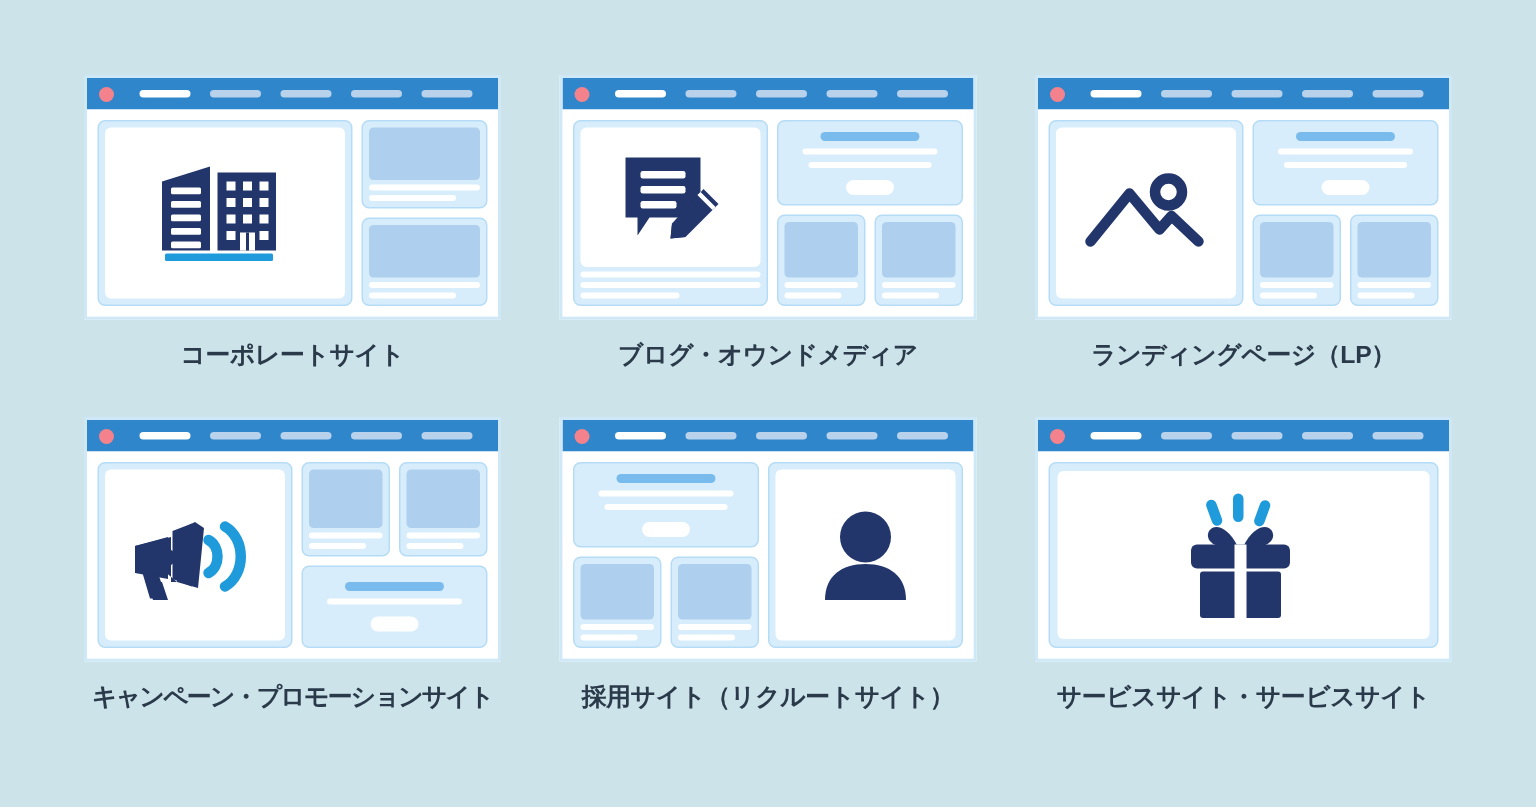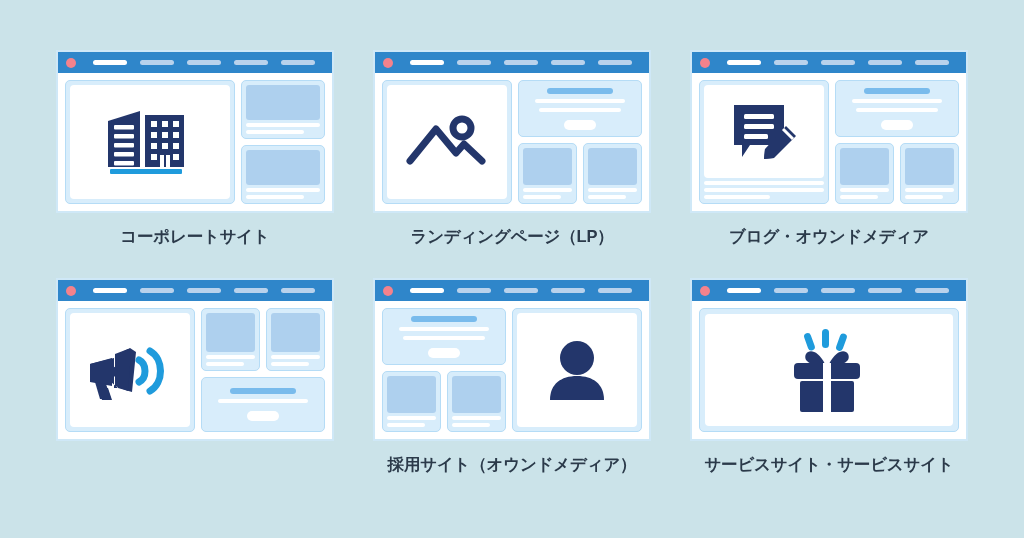--- a/index.html
+++ b/index.html
@@ -306,66 +306,20 @@
             <i class="tab active"></i>
             <i class="tab"></i>
             <i class="tab"></i>
             <i class="tab"></i>
             <i class="tab"></i>
           </span>
         </div>
         <div class="browser-body">
           <div class="panel hero">
             <div class="hero-img">
-              <svg width="86" height="58" viewBox="0 0 86 58">
-                <path d="M6 48 L32 16 L52 40 L60 31 L78 48" fill="none" stroke="#23366b" stroke-width="7" stroke-linecap="round" stroke-linejoin="round"></path>
-                <circle cx="58" cy="15" r="9" fill="none" stroke="#23366b" stroke-width="7"></circle>
-              </svg>
-            </div>
-          </div>
-          <div class="side wide col-stack">
-            <div class="panel promo promo-row">
-              <div class="promo-head"></div>
-              <div class="promo-line l1"></div>
-              <div class="promo-line l2"></div>
-              <div class="promo-btn"></div>
-            </div>
-            <div class="two-col">
-              <div class="panel side-card">
-                <div class="thumb"></div>
-                <div class="line"></div>
-                <div class="line mid"></div>
-              </div>
-              <div class="panel side-card">
-                <div class="thumb"></div>
-                <div class="line"></div>
-                <div class="line mid"></div>
-              </div>
-            </div>
-          </div>
-        </div>
-      </div>
-      <div class="caption">ランディングページ（LP）</div>
-    </div>
-
-    <div class="card">
-      <div class="browser">
-        <div class="browser-bar">
-          <span class="dot"></span>
-          <span class="bar-tabs">
-            <i class="tab active"></i>
-            <i class="tab"></i>
-            <i class="tab"></i>
-            <i class="tab"></i>
-            <i class="tab"></i>
-          </span>
-        </div>
-        <div class="browser-body">
-          <div class="panel hero">
-            <div class="hero-img">
               <svg width="76" height="70" viewBox="0 0 76 70">
                 <path d="M8 8 H58 V48 H24 L16 60 V48 H8 Z" fill="#23366b"></path>
                 <rect x="18" y="17" width="30" height="5" rx="1.5" fill="#fff"></rect>
                 <rect x="18" y="27" width="30" height="5" rx="1.5" fill="#fff"></rect>
                 <rect x="18" y="37" width="24" height="5" rx="1.5" fill="#fff"></rect>
                 <path d="M60 29 L70 39 L48 61 L38 62 L39 52 Z" fill="#23366b"></path>
                 <path d="M39 52 L48 61 L38 62 Z" fill="#23366b"></path>
                 <path d="M57 32 L67 42" stroke="#fff" stroke-width="3"></path>
               </svg>
             </div>
@@ -389,20 +343,66 @@
               <div class="panel side-card">
                 <div class="thumb"></div>
                 <div class="line"></div>
                 <div class="line mid"></div>
               </div>
             </div>
           </div>
         </div>
       </div>
       <div class="caption">ブログ・オウンドメディア</div>
+    </div>
+
+    <div class="card">
+      <div class="browser">
+        <div class="browser-bar">
+          <span class="dot"></span>
+          <span class="bar-tabs">
+            <i class="tab active"></i>
+            <i class="tab"></i>
+            <i class="tab"></i>
+            <i class="tab"></i>
+            <i class="tab"></i>
+          </span>
+        </div>
+        <div class="browser-body">
+          <div class="panel hero">
+            <div class="hero-img">
+              <svg width="86" height="58" viewBox="0 0 86 58">
+                <path d="M6 48 L32 16 L52 40 L60 31 L78 48" fill="none" stroke="#23366b" stroke-width="7" stroke-linecap="round" stroke-linejoin="round"></path>
+                <circle cx="58" cy="15" r="9" fill="none" stroke="#23366b" stroke-width="7"></circle>
+              </svg>
+            </div>
+          </div>
+          <div class="side wide col-stack">
+            <div class="panel promo promo-row">
+              <div class="promo-head"></div>
+              <div class="promo-line l1"></div>
+              <div class="promo-line l2"></div>
+              <div class="promo-btn"></div>
+            </div>
+            <div class="two-col">
+              <div class="panel side-card">
+                <div class="thumb"></div>
+                <div class="line"></div>
+                <div class="line mid"></div>
+              </div>
+              <div class="panel side-card">
+                <div class="thumb"></div>
+                <div class="line"></div>
+                <div class="line mid"></div>
+              </div>
+            </div>
+          </div>
+        </div>
+      </div>
+      <div class="caption">ランディングページ（LP）</div>
     </div>
   </div>
 
   <div class="row">
 
     <div class="card">
       <div class="browser">
         <div class="browser-bar">
           <span class="dot"></span>
           <span class="bar-tabs">
@@ -441,20 +441,21 @@
               </div>
             </div>
             <div class="panel promo promo-row-b">
               <div class="promo-head"></div>
               <div class="promo-line l1"></div>
               <div class="promo-btn"></div>
             </div>
           </div>
         </div>
       </div>
+      <div class="caption tight">キャンペーン・プロモーションサイト</div>
     </div>
 
     <div class="card">
       <div class="browser">
         <div class="browser-bar">
           <span class="dot"></span>
           <span class="bar-tabs">
             <i class="tab active"></i>
             <i class="tab"></i>
             <i class="tab"></i>
@@ -486,21 +487,21 @@
           <div class="panel hero">
             <div class="hero-img">
               <svg width="72" height="72" viewBox="0 0 72 72">
                 <circle cx="36" cy="24" r="17" fill="#23366b"></circle>
                 <path d="M9 66 C9 50 20 42 36 42 C52 42 63 50 63 66 Z" fill="#23366b"></path>
               </svg>
             </div>
           </div>
         </div>
       </div>
-      <div class="caption">採用サイト（オウンドメディア）</div>
+      <div class="caption">採用サイト（リクルートサイト）</div>
     </div>
 
     <div class="card">
       <div class="browser">
         <div class="browser-bar">
           <span class="dot"></span>
           <span class="bar-tabs">
             <i class="tab active"></i>
             <i class="tab"></i>
             <i class="tab"></i>

